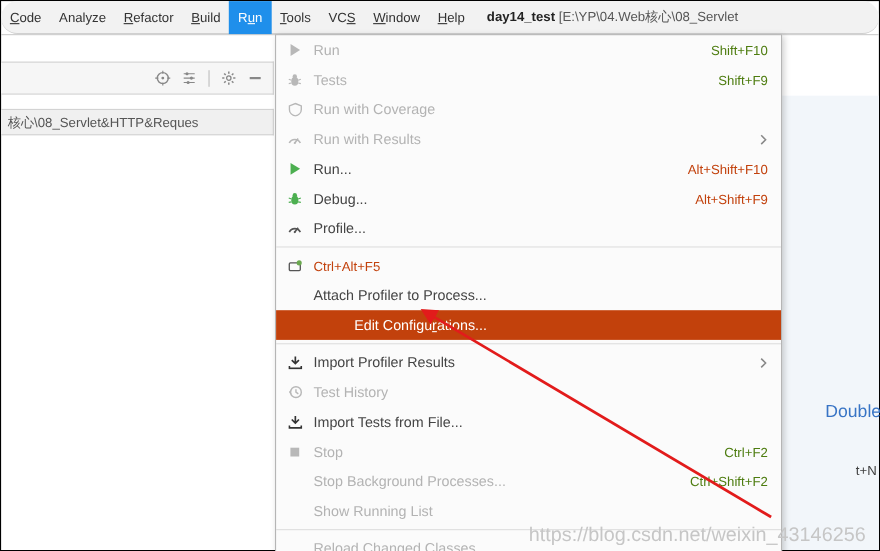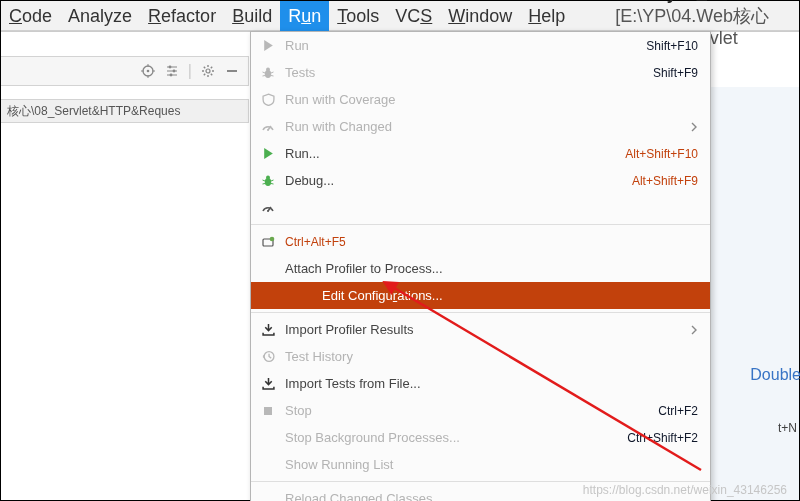--- a/index.html
+++ b/index.html
@@ -1,46 +1,46 @@
 <!DOCTYPE html>
 <html><head>
 <meta charset="utf-8">
 <style>
   * { margin: 0; padding: 0; box-sizing: border-box; font-family: "Segoe UI", Arial, sans-serif; }
   body { background: #fff; width: 800px; height: 501px; overflow: hidden; position: relative; }
   .frame { border: 1px solid #000; width: 800px; height: 501px; position: relative; background:#fff; }
 
-  .menubar { display: flex; align-items: center; height: 30px; background: #f2f2f2; border-bottom: 1px solid #d0d0d0; font-size: 18px; color:#333; }
+  .menubar { display: flex; align-items: center; height: 30px; background: #f2f2f2; border-bottom: 1px solid #d0d0d0; font-size: 12px; color:#333;border-radius:15px; }
   .menubar .mi { padding: 0 8px; line-height: 30px; cursor: default; }
   .menubar .mi.active { background: #1f8feb; color: #fff; }
   .menubar .title { margin-left: 12px; font-weight: bold; color:#222;text-align:center; }
   .menubar .path { color:#555; font-weight: normal; }
   .mn { text-decoration: underline; text-decoration-thickness: 1px; }
 
   .hr { height:1px; background:#ccc; width: 100%; }
 
-  .watermark { position: absolute; bottom: 3px; right: 12px; font-size: 12px; color: #c6c6c6; z-index: 60; }
+  .watermark { position: absolute; bottom: 3px; right: 12px; font-size: 18px; color: #c6c6c6; z-index: 60; }
 
   .toolbar { position: absolute; left: 0; top: 55px; width: 248px; height: 30px; background:#f6f6f6; border:1px solid #d3d3d3; border-left:none; display:flex; align-items:center; justify-content:flex-end; gap:8px; padding:0 8px; color:#777; }
   .tb-icon { width:16px; height:16px; display:inline-flex; align-items:center; justify-content:center; font-size:13px; color:#777; }
 
   .pathbar { position: absolute; left:0; top: 98px; height: 24px; width: 248px; padding: 0 6px; display:flex; align-items:center; font-size:12px; color:#555; background:#f0f0f0; border:1px solid #d3d3d3; border-left:none; }
 
   .right-body { position: absolute; right: 0; top: 86px; bottom: 0; width: 89px; background:#f2f6fa; }
   .right-text { position:absolute; right:-26px; top:365px; color:#3874c5; font-size:16px; white-space:nowrap; }
   .right-text2 { position:absolute; right:2px; top:420px; color:#404040; font-size:12px; white-space:nowrap; }
 
   .dropdown { position:absolute; left:249px; top:30px; width:461px; background:#fbfbfb; border:1px solid #b5b5b5; box-shadow: 2px 2px 6px rgba(0,0,0,.2); z-index:50; }
   .dropdown .item { display:flex; align-items:center; height:27px; font-size:13px; color:#444; padding:0 12px 0 8px; gap:8px; cursor:default; }
   .dropdown .item .ic { width:18px; height:18px; display:flex; align-items:center; justify-content:center; }
   .dropdown .item .lbl { flex:1; white-space:nowrap; }
   .dropdown .item .sc { color:#c2410c; font-size:12px; white-space:nowrap; }
   .dropdown .item .sub { color:#888; }
   .dropdown .item.dis { color:#b3b3b3; }
-  .dropdown .item.dis .sc { color:#0f172a; }
+  .dropdown .item.dis .sc { color:#4d7c0f; }
   .dropdown .item.sel { background:#c2410c; color:#fff;gap:45px; }
   .dropdown .sep { height:1px; background:#dedede; margin:3px 0; }
 
   svg { display:block; }
 
   .arrow { position:absolute; left:380px; top:279px; width:330px; height:195px; z-index:55; pointer-events:none; }
 </style>
 </head>
 <body>
 
@@ -150,21 +150,21 @@
         <span class="lbl">Run with Coverage</span>
       </div>
       <div class="item dis">
         <span class="ic">
           <svg width="14" height="14" viewBox="0 0 14 14">
             <path d="M2 10 A5.5 5.5 0 0 1 12 10" fill="none" stroke="#b8b8b8" stroke-width="1.5"></path>
             <line x1="7" y1="10" x2="10" y2="6" stroke="#b8b8b8" stroke-width="1.5"></line>
             <circle cx="7" cy="10" r="1" fill="#b8b8b8"></circle>
           </svg>
         </span>
-        <span class="lbl">Run with Changed</span>
+        <span class="lbl">Run with Results</span>
         <span class="sub">
           <svg width="8" height="10" viewBox="0 0 8 10">
             <path d="M2 1 L6 5 L2 9" fill="none" stroke="currentColor" stroke-width="1.4"></path>
           </svg>
         </span>
       </div>
       <div class="item">
         <span class="ic">
           <svg width="13" height="13" viewBox="0 0 12 12">
             <path d="M2 1 L10 6 L2 11 Z" fill="#4caf50"></path>
@@ -190,20 +190,21 @@
         <span class="sc">Alt+Shift+F9</span>
       </div>
       <div class="item">
         <span class="ic">
           <svg width="14" height="14" viewBox="0 0 14 14">
             <path d="M2 10 A5.5 5.5 0 0 1 12 10" fill="none" stroke="#555" stroke-width="1.5"></path>
             <line x1="7" y1="10" x2="10" y2="6" stroke="#555" stroke-width="1.5"></line>
             <circle cx="7" cy="10" r="1" fill="#555"></circle>
           </svg>
         </span>
+        <span class="lbl">Profile...</span>
       </div>
       <div class="sep"></div>
       <div class="item">
         <span class="ic">
           <svg width="14" height="14" viewBox="0 0 14 14">
             <rect x="2" y="4" width="10" height="7" rx="1" fill="none" stroke="#555" stroke-width="1.2"></rect>
             <circle cx="11" cy="4" r="2.3" fill="#6aa84f"></circle>
           </svg>
         </span>
         <span class="sc">Ctrl+Alt+F5</span>

